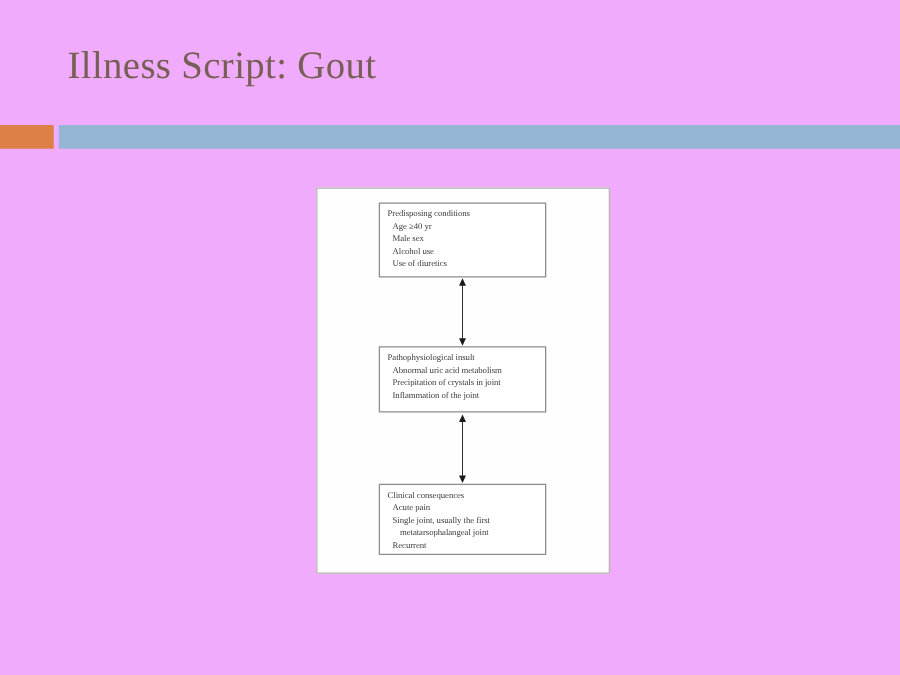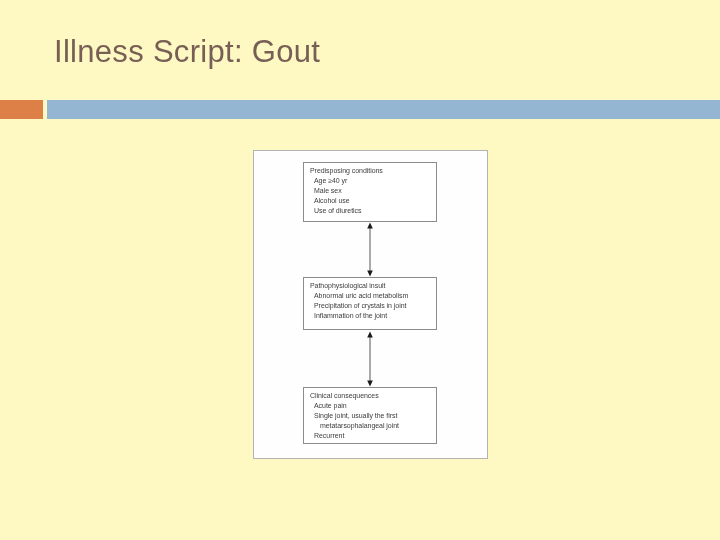--- a/index.html
+++ b/index.html
@@ -1,21 +1,21 @@
 <!DOCTYPE html>
 <html><head>
 <meta charset="utf-8">
 <style>
   * { margin:0; padding:0; box-sizing:border-box; }
   html,body { background:#ffffff; }
   body {
     width:720px; height:540px; position:relative; overflow:hidden;
     font-family:"Liberation Sans", sans-serif;
   }
-  .slide { position:absolute; inset:0; background:#fef9c3; }
+  .slide { position:absolute; inset:0; background:#f0abfc;font-family:Liberation Serif, serif; }
 
   .title {
     position:absolute; left:54px; top:33px;
     font-size:31px; line-height:38px; font-weight:400;
     color:#775F55; letter-spacing:0.3px; white-space:nowrap;
   }
 
   .bar-orange {
     position:absolute; left:0; top:100px; width:43px; height:19px;
     background:#DD8047;

